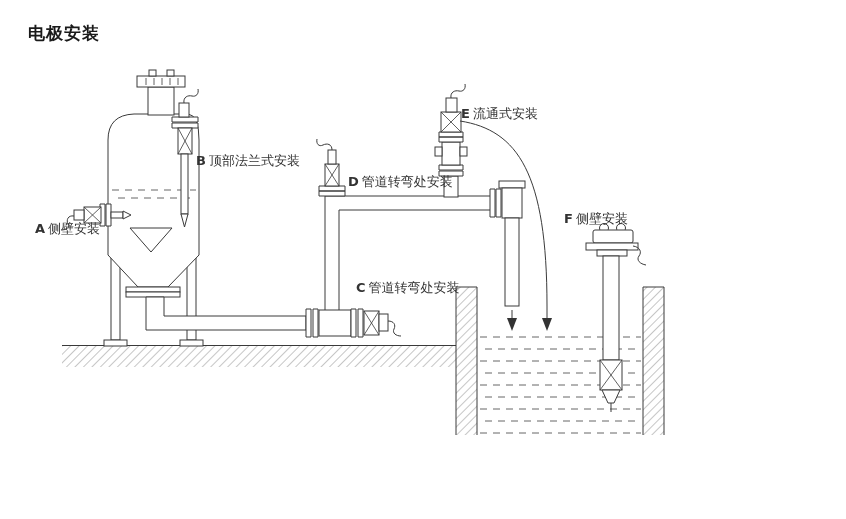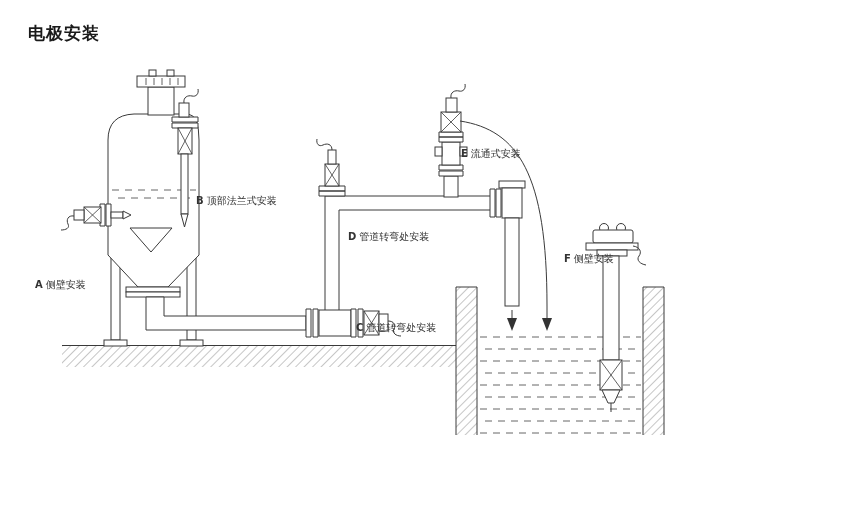--- a/index.html
+++ b/index.html
@@ -1,21 +1,21 @@
 <!DOCTYPE html>
 <html><head>
 <meta charset="utf-8">
 <style>
   html,body{margin:0;padding:0;background:#ffffff;}
   .stage{position:relative;width:846px;height:435px;background:#ffffff;overflow:hidden;
          font-family:"DejaVu Sans",sans-serif;}
   .title{position:absolute;left:28px;top:22px;margin:0;font-size:17px;font-weight:bold;
          color:#1a1a1a;letter-spacing:1px;}
   svg{position:absolute;left:0;top:0;}
-  .lbl{position:absolute;font-size:10px;color:#333;white-space:nowrap;line-height:12px;margin-top:40px;}
+  .lbl{position:absolute;font-size:13px;color:#333;white-space:nowrap;line-height:12px;}
   .lbl b{font-weight:bold;margin-right:3px;}
   .ws{fill:#ffffff;stroke:#3a3a3a;stroke-width:1;}
   .ln{fill:none;stroke:#3a3a3a;stroke-width:1;}
   .xl{fill:none;stroke:#3a3a3a;stroke-width:0.8;}
   .dash{fill:none;stroke:#555;stroke-width:0.9;stroke-dasharray:7 6;}
   .fillk{fill:#333;stroke:none;}
 </style>
 </head>
 <body>
 
@@ -154,30 +154,30 @@
       <rect class="ws" x="597" y="250" width="30" height="6"></rect>
       <rect class="ws" x="603" y="256" width="16" height="104"></rect>
       <rect class="ws" x="600" y="360" width="22" height="30"></rect>
       <path class="xl" d="M600,360 L622,390 M622,360 L600,390"></path>
       <path class="ws" d="M602,390 H620 L614,403 H608 Z"></path>
       <line class="ln" x1="611" y1="403" x2="611" y2="412"></line>
       <path class="ln" d="M633,246 c7,1 9,6 6,10 c-3,4 1,8 7,9"></path>
     </g>
   </svg>
 
-  <div class="lbl" style="left:35px;top:239px">
+  <div class="lbl" style="left:35px;top:223px">
     <b>A</b><span>侧壁安装</span>
   </div>
   <div class="lbl" style="left:196px;top:155px">
     <b>B</b><span>顶部法兰式安装</span>
   </div>
   <div class="lbl" style="left:356px;top:282px">
     <b>C</b><span>管道转弯处安装</span>
   </div>
-  <div class="lbl" style="left:348px;top:191px">
+  <div class="lbl" style="left:348px;top:176px">
     <b>D</b><span>管道转弯处安装</span>
   </div>
   <div class="lbl" style="left:461px;top:108px">
     <b>E</b><span>流通式安装</span>
   </div>
   <div class="lbl" style="left:564px;top:213px">
     <b>F</b><span>侧壁安装</span>
   </div>
 
 </div>

